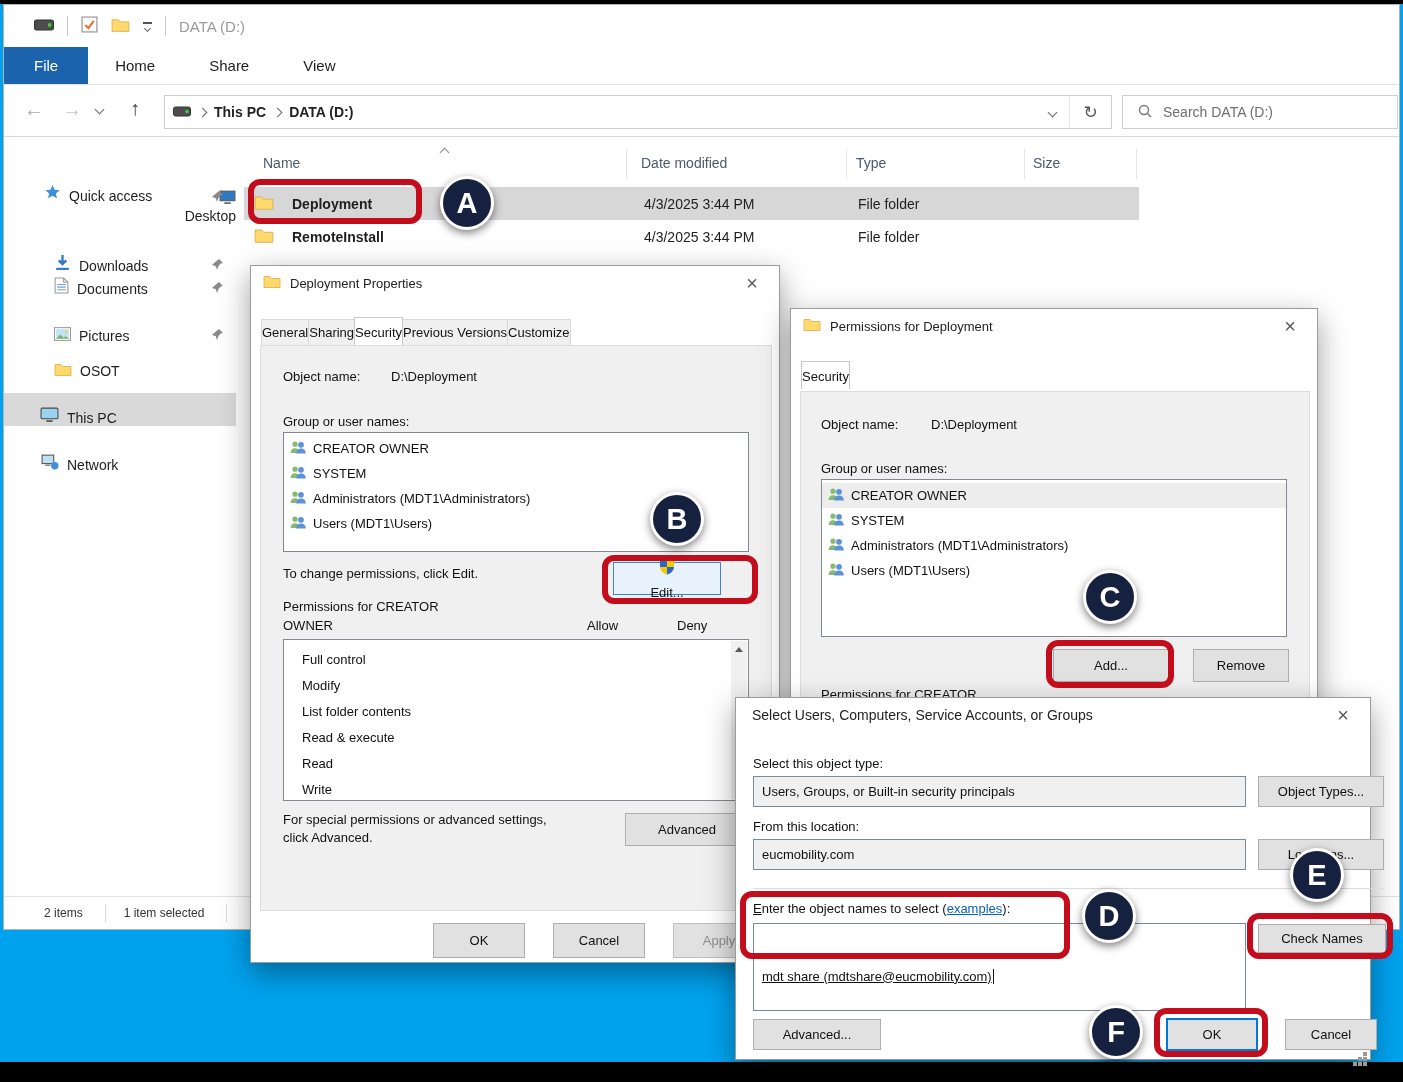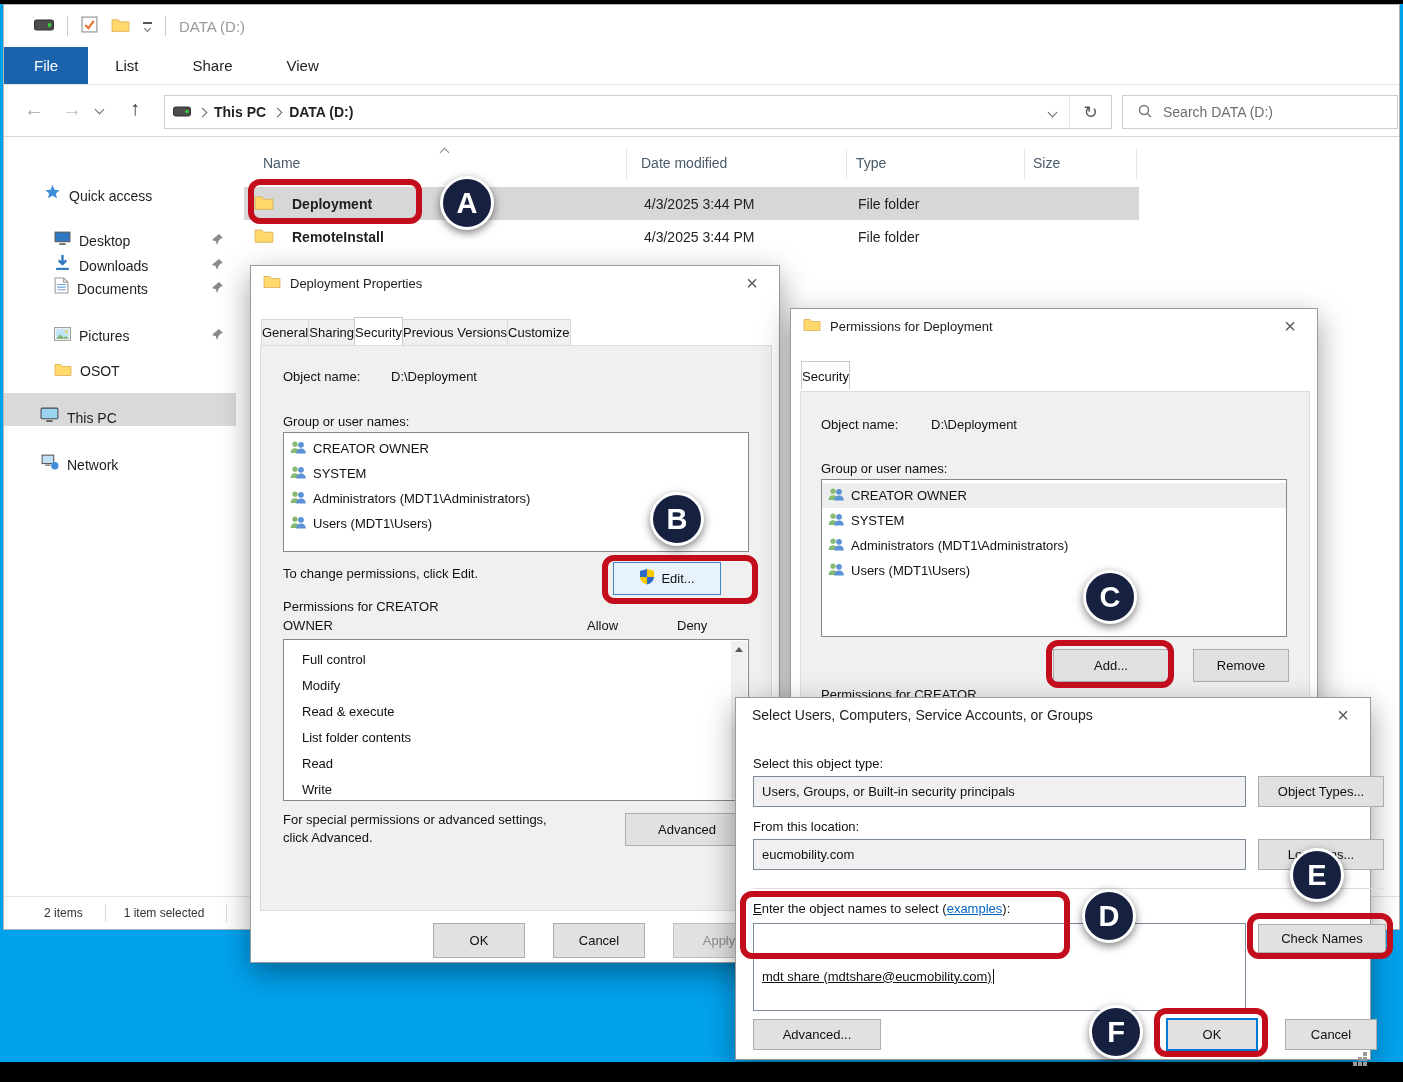--- a/index.html
+++ b/index.html
@@ -93,21 +93,21 @@
     <span style="display:flex;flex-direction:column;align-items:center;gap:2px;">
         <span style="width:9px;height:2px;background:#555;"></span>
         <span class="chev down" style="width:5px;height:5px;"></span>
       </span>
     <span class="qat-sep"></span>
     <span class="win-title">DATA (D:)</span>
   </div>
 
   <div class="ribbon">
     <span class="rtab file">File</span>
-    <span class="rtab">List</span>
+    <span class="rtab">Home</span>
     <span class="rtab">Share</span>
     <span class="rtab">View</span>
   </div>
 
   <div class="navbar">
     <span class="navglyph" style="left:20px;top:12px;color:#9aa7b5;">←</span>
     <span class="navglyph" style="left:58px;top:12px;color:#c0c6cc;">→</span>
     <span class="chev down" style="position:absolute;left:92px;top:20px;"></span>
     <span class="navglyph" style="left:126px;top:11px;color:#3c3c3c;">↑</span>
     <div class="addrbar">
@@ -135,21 +135,21 @@
     </div>
   </div>
 
   <div class="sidebar">
     <div class="srow" style="top:34px;">
       <span style="margin-left:40px;"><svg width="17" height="17" viewBox="0 0 16 16">
             <path d="M8 1l2 4.3 4.7.5-3.5 3.1 1 4.6L8 11l-4.2 2.5 1-4.6L1.3 5.8 6 5.3z" fill="#3f8edb"></path>
           </svg></span>
       <span style="margin-left:8px;">Quick access</span>
     </div>
-    <div class="srow" style="top:79px;">
+    <div class="srow" style="top:53px;flex-direction:column;">
       <span style="margin-left:50px;"><svg width="17" height="15" viewBox="0 0 16 14">
             <rect x="1" y="1" width="14" height="9" fill="#2f78c4" stroke="#58595b"></rect>
             <rect x="5" y="11.5" width="6" height="1.5" fill="#58595b"></rect>
           </svg></span>
       <span style="margin-left:8px;">Desktop</span>
       <span class="pin"><svg width="13" height="13" viewBox="0 0 13 13">
             <path d="M8 1l4 4-2.2.6L7.5 8 6 12 4.8 8.2 1 7l2.4-2.3z" fill="#8a8a8a"></path>
           </svg></span>
     </div>
     <div class="srow" style="top:104px;">
@@ -294,21 +294,21 @@
             <circle cx="6" cy="4.2" r="2.6" fill="#86b971"></circle>
             <path d="M1.5 13c0-3 2-4.8 4.5-4.8s4.5 1.8 4.5 4.8z" fill="#86b971"></path>
             <circle cx="12" cy="4.8" r="2.9" fill="#5b93d6"></circle>
             <path d="M7.2 13.5c0-3.2 2.1-5 4.8-5s4.8 1.8 4.8 5z" fill="#5b93d6"></path>
           </svg></span>
       <span>Users (MDT1\Users)</span>
     </div>
   </div>
 
   <span class="lbl" style="left:32px;top:300px;">To change permissions, click Edit.</span>
-  <div class="btn" style="left:362px;top:296px;width:108px;height:33px;background:#e8f2fc;border:1px solid #3f85c9;gap:6px;">
+  <div class="btn" style="left:362px;top:296px;width:108px;height:33px;background:#e8f2fc;border:1px solid #3f85c9;gap:6px;flex-direction:column;">
     <span><svg width="16" height="18" viewBox="0 0 16 18">
           <path d="M8 1l7 2v6H8z" fill="#f8c800"></path>
           <path d="M8 1L1 3v6h7z" fill="#2c69c6"></path>
           <path d="M8 9h7c-.3 3.8-3 6.6-7 7.5z" fill="#2c69c6"></path>
           <path d="M8 9H1c.3 3.8 3 6.6 7 7.5z" fill="#f8c800"></path>
         </svg></span>
     <span>Edit...</span>
   </div>
 
   <span class="lbl" style="left:32px;top:333px;">Permissions for CREATOR</span>
@@ -317,24 +317,24 @@
   <span class="lbl" style="left:426px;top:352px;">Deny</span>
 
   <div class="listbox" style="left:32px;top:373px;width:466px;height:162px;padding-top:6px;">
     <div class="lrow" style="padding-left:18px;height:26px;">
         <span>Full control</span>
       </div>
     <div class="lrow" style="padding-left:18px;height:26px;">
         <span>Modify</span>
       </div>
     <div class="lrow" style="padding-left:18px;height:26px;">
+        <span>List folder contents</span>
+      </div>
+    <div class="lrow" style="padding-left:18px;height:26px;">
         <span>Read &amp; execute</span>
-      </div>
-    <div class="lrow" style="padding-left:18px;height:26px;">
-        <span>List folder contents</span>
       </div>
     <div class="lrow" style="padding-left:18px;height:26px;">
         <span>Read</span>
       </div>
     <div class="lrow" style="padding-left:18px;height:26px;">
         <span>Write</span>
       </div>
     <div class="sbar">
       <div class="sarr" style="top:0;">
           <span class="tri-up"></span>

